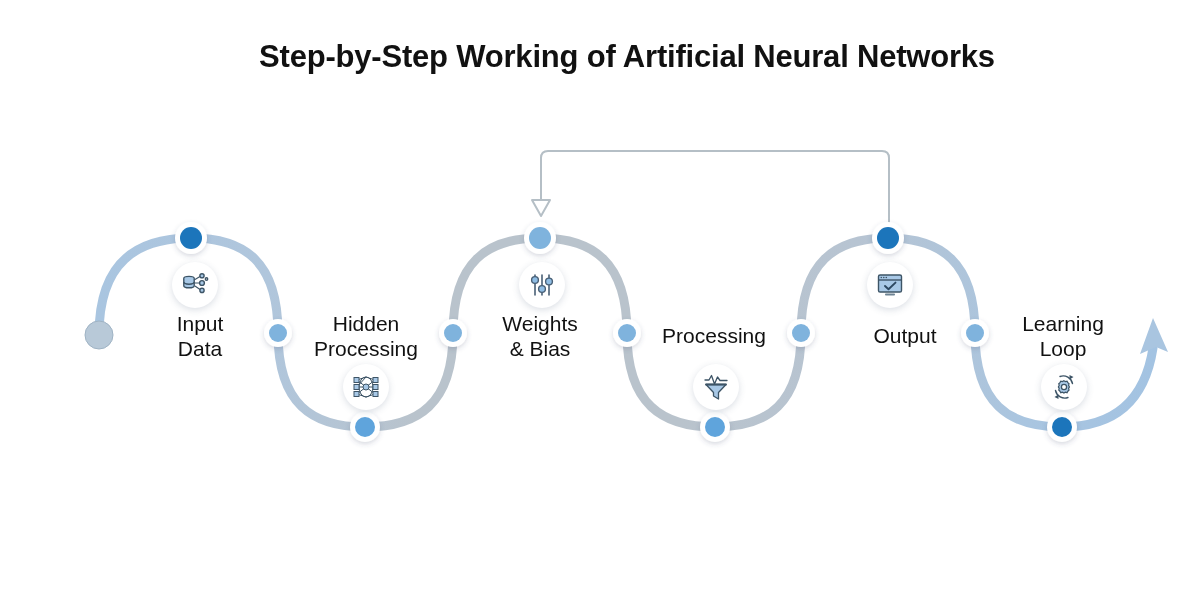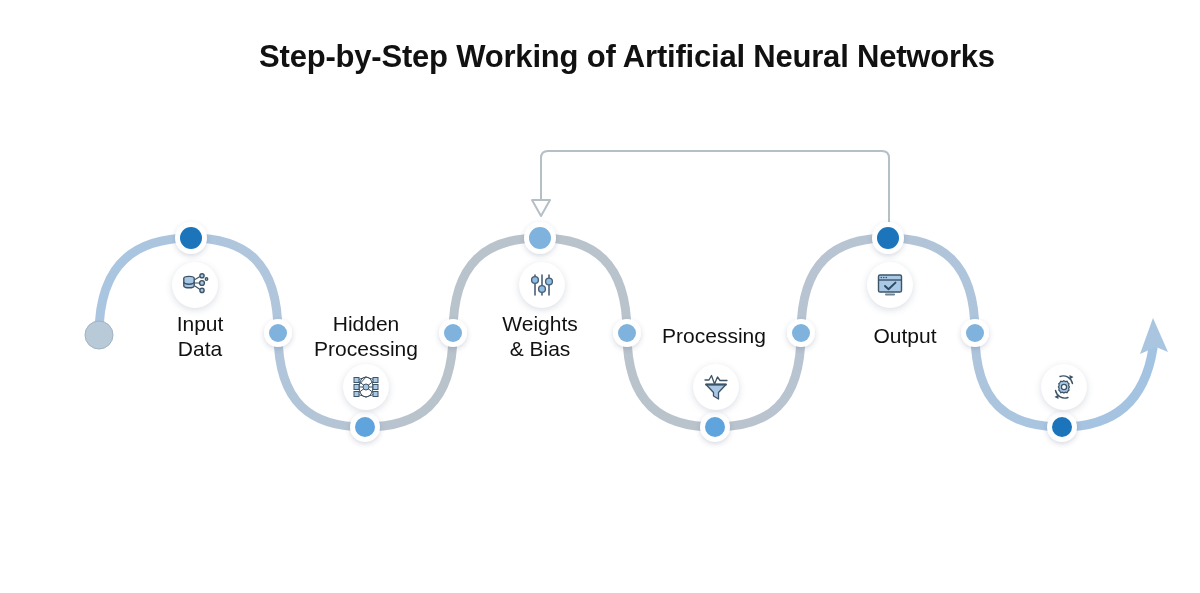--- a/index.html
+++ b/index.html
@@ -230,14 +230,16 @@
   </div>
 
   <div class="step-label" style="left:173px; top:311px;">Input
 Data</div>
   <div class="step-label" style="left:339px; top:311px;">Hidden
 Processing</div>
   <div class="step-label" style="left:513px; top:311px;">Weights
 &amp; Bias</div>
   <div class="step-label" style="left:687px; top:323px;">Processing</div>
   <div class="step-label" style="left:878px; top:323px;">Output</div>
+  <div class="step-label" style="left:1036px; top:311px;">Learning
+Loop</div>
 
 </div>
 
 </body></html>

